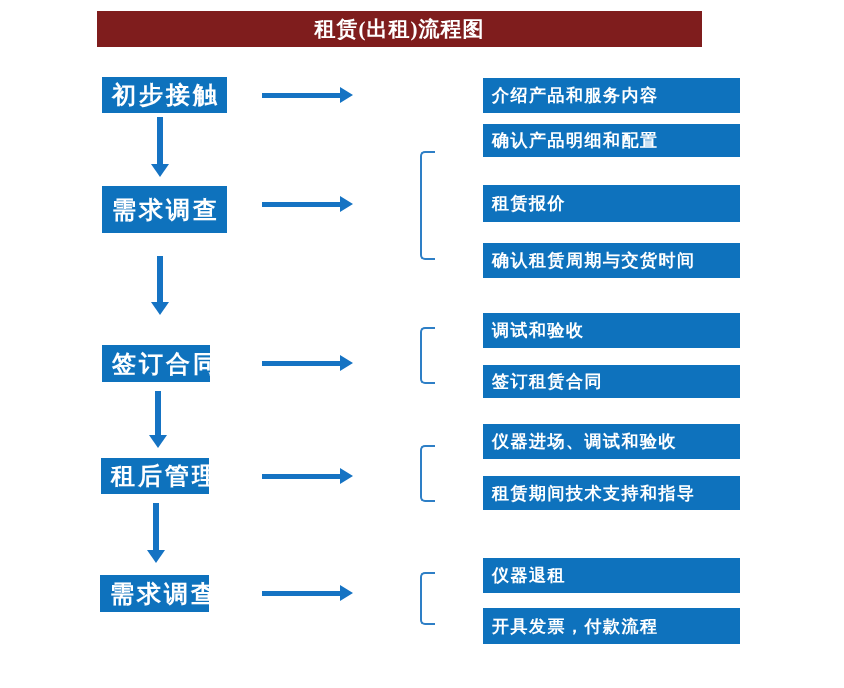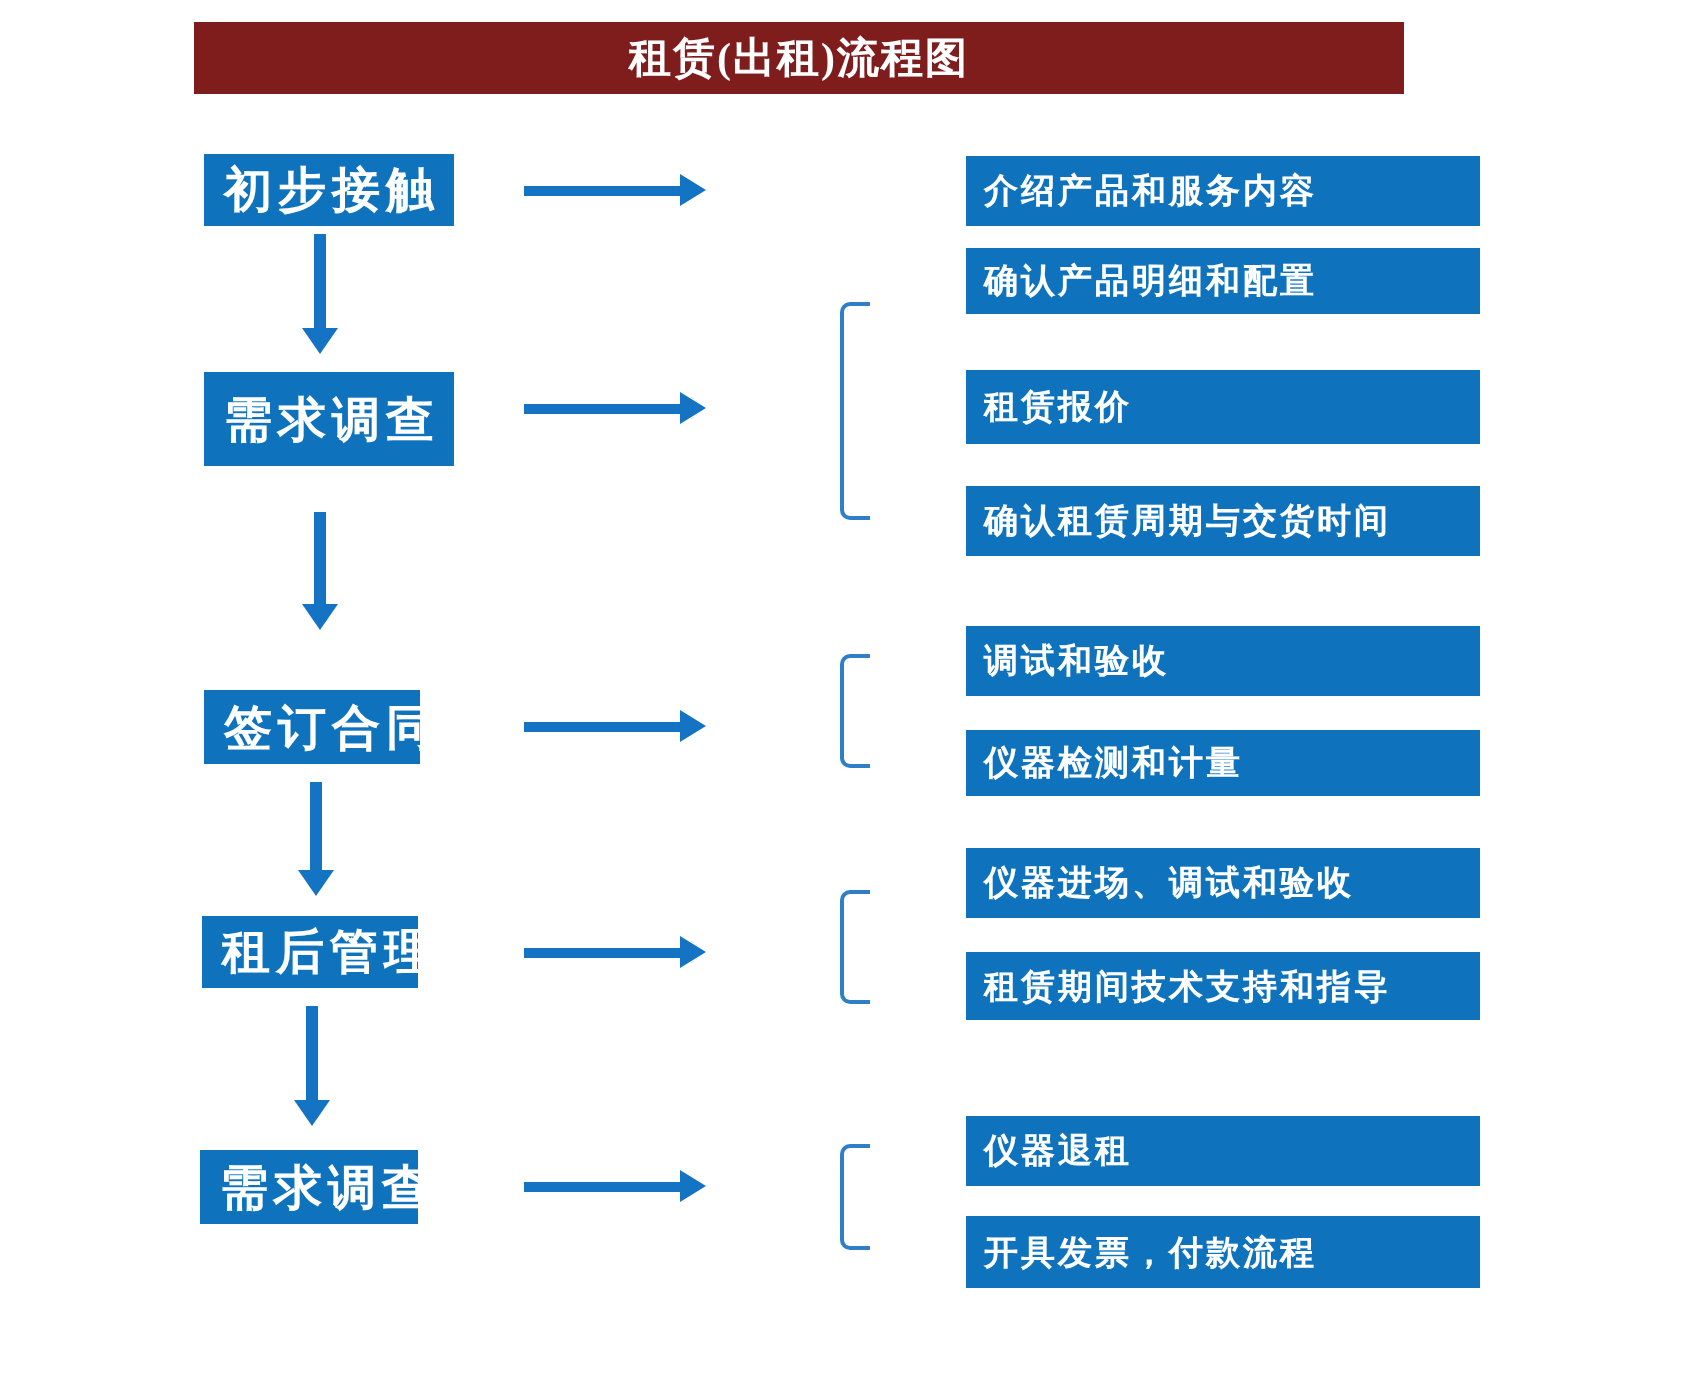--- a/index.html
+++ b/index.html
@@ -108,21 +108,21 @@
   <div class="bracket" style="top:445px; height:57px;"></div>
   <div class="bracket" style="top:572px; height:53px;"></div>
 
   <div class="box output-box" style="top:78px; height:35px;">介绍产品和服务内容</div>
 
   <div class="box output-box" style="top:124px; height:33px;">确认产品明细和配置</div>
   <div class="box output-box" style="top:185px; height:37px;">租赁报价</div>
   <div class="box output-box" style="top:243px; height:35px;">确认租赁周期与交货时间</div>
 
   <div class="box output-box" style="top:313px; height:35px;">调试和验收</div>
-  <div class="box output-box" style="top:365px; height:33px;">仪器检测和计量</div>
+  <div class="box output-box" style="top:365px; height:33px;">签订租赁合同</div>
 
   <div class="box output-box" style="top:424px; height:35px;">仪器进场、调试和验收</div>
   <div class="box output-box" style="top:476px; height:34px;">租赁期间技术支持和指导</div>
 
   <div class="box output-box" style="top:558px; height:35px;">仪器退租</div>
   <div class="box output-box" style="top:608px; height:36px;">开具发票，付款流程</div>
 
 </div>
 
 </body></html>

